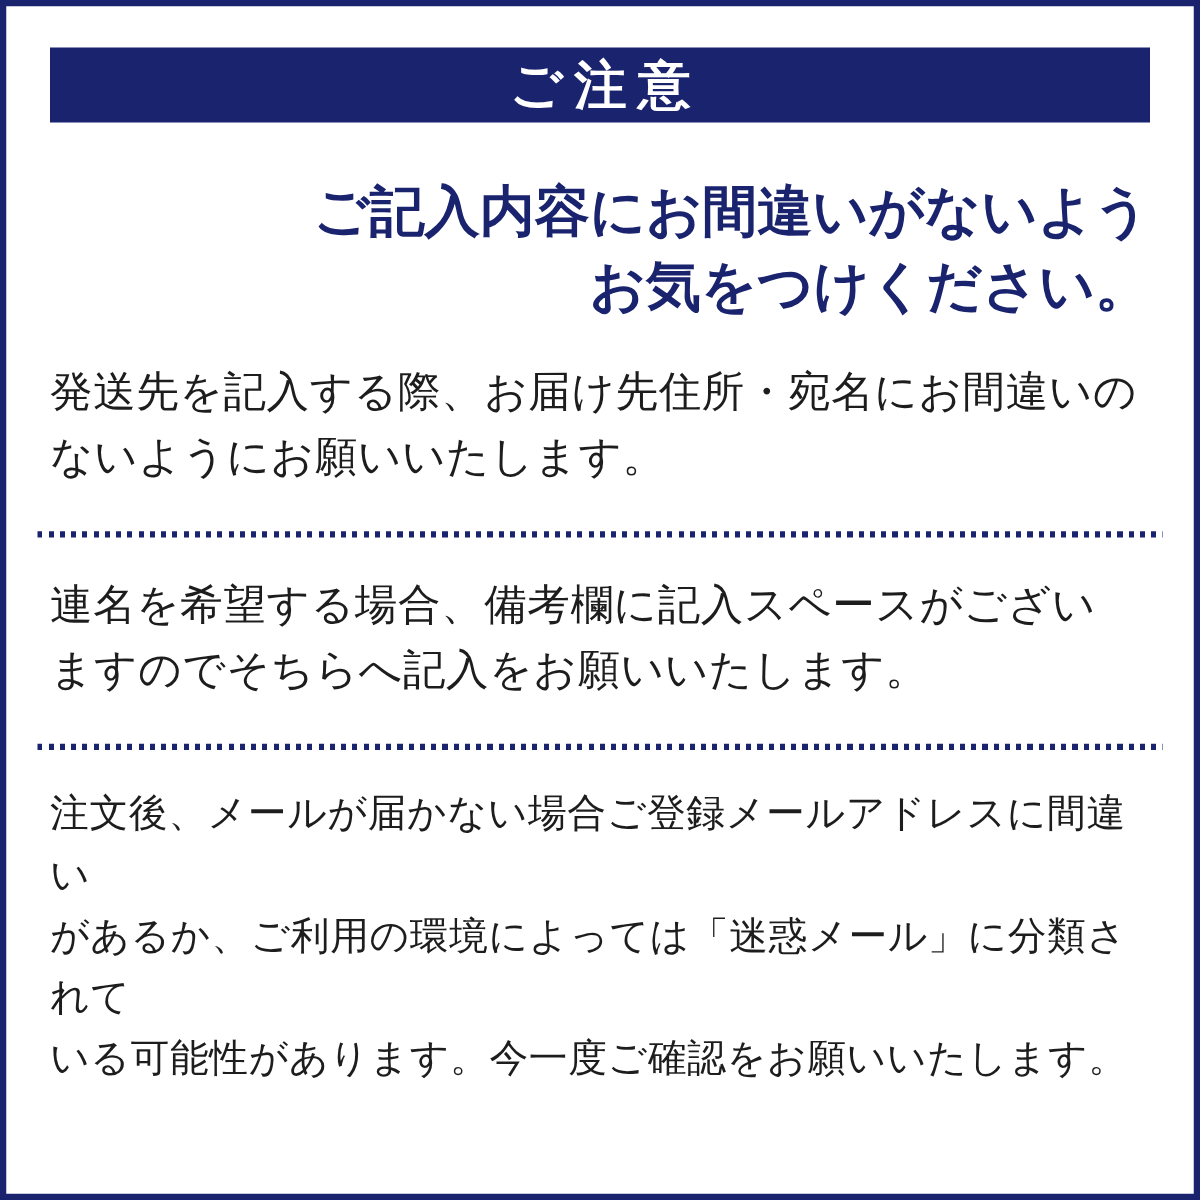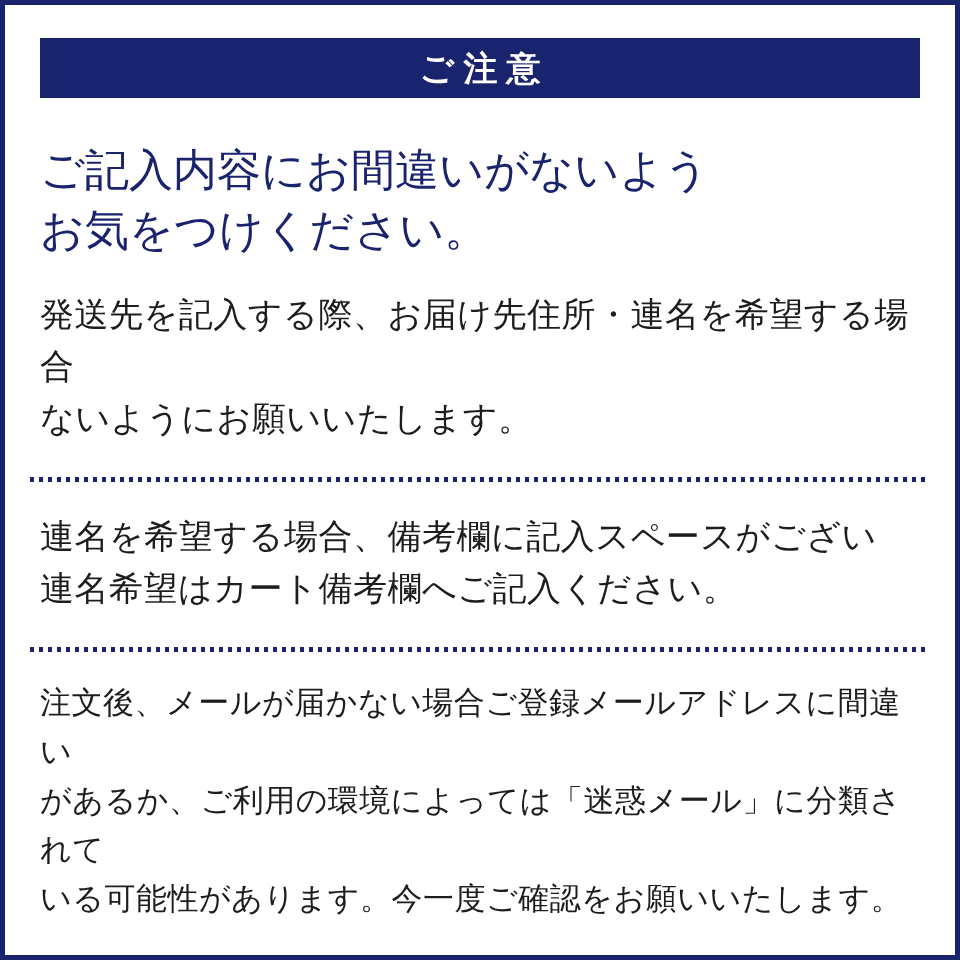--- a/index.html
+++ b/index.html
@@ -22,31 +22,31 @@
   .header-bar {
     margin: 33px 35px 0 35px;
     height: 60px;
     background: var(--navy);
     display: flex;
     align-items: center;
     justify-content: center;
   }
   .header-title {
     color: #ffffff;
-    font-size: 34px;
+    font-size: 42px;
     font-weight: bold;
     letter-spacing: 9px;
     padding-left: 9px; 
     line-height: 1;
   }
   .section { padding: 0 35px; }
   .section-heading {
     color: var(--navy);
-    font-weight: normal;
-    text-align: left;
+    font-weight: bold;
+    text-align: right;
     white-space: pre-line;
   }
   .heading-large {
     font-size: 44px;
     line-height: 60px;
     margin-top: 42px;
   }
   .heading-medium {
     font-size: 40px;
     line-height: 52px;
@@ -80,29 +80,29 @@
 
 <div class="frame">
 
   <div class="header-bar">
     <span class="header-title">ご注意</span>
   </div>
 
   <div class="section">
     <div class="section-heading heading-large">ご記入内容にお間違いがないよう
 お気をつけください。</div>
-    <div class="section-body">発送先を記入する際、お届け先住所・連名を希望する場合
+    <div class="section-body">発送先を記入する際、お届け先住所・宛名にお間違いの
 ないようにお願いいたします。</div>
   </div>
 
   <div class="dotted-divider"></div>
 
   <div class="section">
     <div class="section-body">連名を希望する場合、備考欄に記入スペースがござい
-連名希望はカート備考欄へご記入ください。</div>
+ますのでそちらへ記入をお願いいたします。</div>
   </div>
 
   <div class="dotted-divider"></div>
 
   <div class="section">
     <div class="section-body small">注文後、メールが届かない場合ご登録メールアドレスに間違い
 があるか、ご利用の環境によっては「迷惑メール」に分類されて
 いる可能性があります。今一度ご確認をお願いいたします。</div>
   </div>
 

